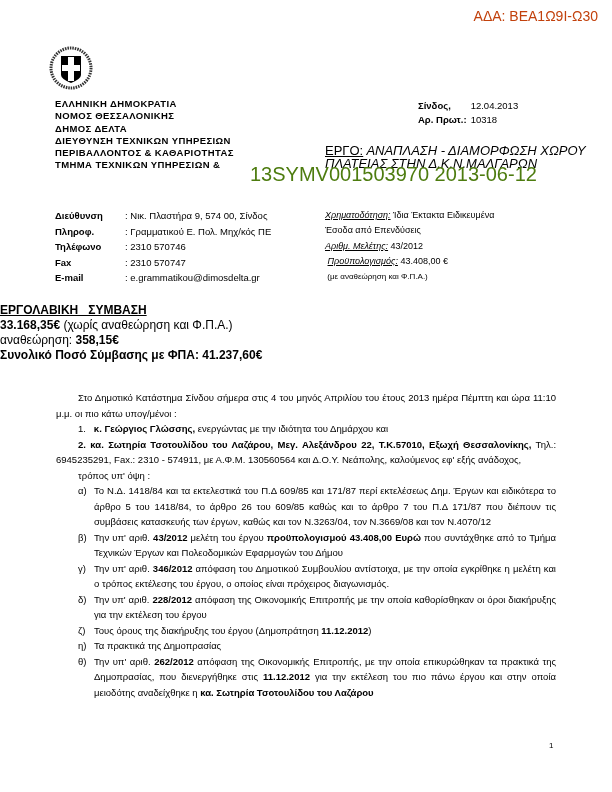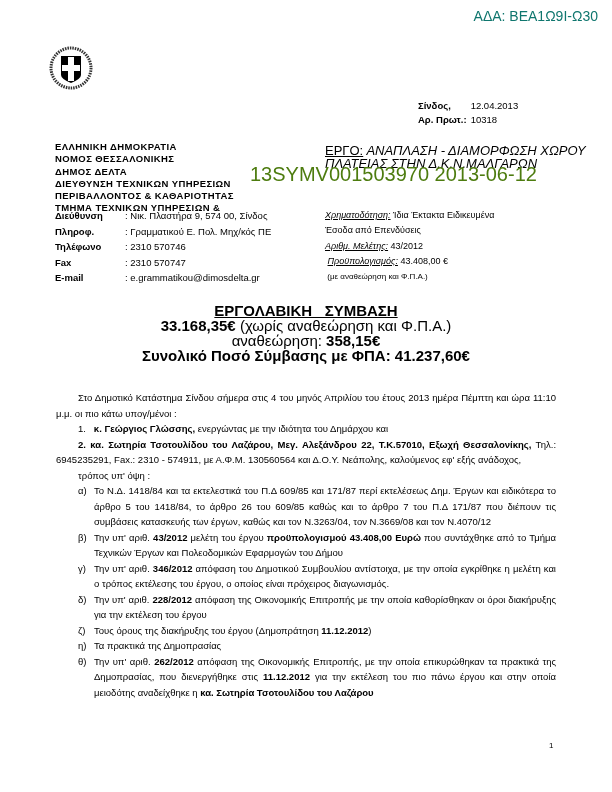--- a/index.html
+++ b/index.html
@@ -2,33 +2,33 @@
 <html><head>
 <meta charset="utf-8">
 <style>
   html, body { margin: 0; padding: 0; background: #ffffff; }
   body { width: 612px; height: 792px; position: relative; overflow: hidden;
          font-family: "Liberation Sans", sans-serif; color: #000; font-size: 9px; }
   .abs { position: absolute; white-space: nowrap; }
   .b { font-weight: bold; }
   .u { text-decoration: underline; }
   .i { font-style: italic; }
-  .ada { right: 14px; top: 8px; font-size: 14px; color: #0f766e; }
+  .ada { right: 14px; top: 8px; font-size: 14px; color: #c2410c; }
   .emblem { left: 48px; top: 45px; width: 46px; height: 46px; }
-  .hdr-left { left: 55px; top: 98px; font-size: 9.5px; font-weight: bold; line-height: 12.3px; letter-spacing: 0.4px; margin-top: 43px; }
+  .hdr-left { left: 55px; top: 98px; font-size: 9.5px; font-weight: bold; line-height: 12.3px; letter-spacing: 0.4px; }
   .hdr-left div { white-space: nowrap; }
   .watermark { left: 250px; top: 163px; font-size: 20px; color: #4d7c0f; letter-spacing: 0; }
   .contact { left: 55px; top: 208px; font-size: 9.5px; line-height: 15.5px; }
   .contact .row { display: flex; }
   .contact .lbl { width: 70px; font-weight: bold; }
   .right-col { left: 418px; top: 99px; font-size: 9.5px; line-height: 14px; }
   .right-col .lbl { font-weight: bold; display: inline-block; width: 50px; }
   .project { left: 325px; top: 144px; font-size: 13px; line-height: 13px; font-style: italic; }
   .funding { left: 325px; top: 208px; font-size: 9px; line-height: 15.3px; }
-  .center-block { left: 0; width: 612px; top: 303px; text-align: center; font-size: 15px; line-height: 15px; }
+  .center-block { left: 0; width: 612px; top: 303px; font-size: 12px; line-height: 15px; }
   .center-block div { white-space: nowrap; }
   .body-text { left: 56px; top: 390px; width: 500px; font-size: 9.5px; line-height: 15.5px; white-space: normal; }
   .body-text p { margin: 0; text-align: justify; }
   .ind { text-indent: 22px; }
   .list { margin: 0; padding: 0; }
   .li { display: flex; }
   .li .mk { width: 16px; flex: none; }
   .li .tx { flex: 1; text-align: justify; }
   .pnum { left: 549px; top: 741px; font-size: 8px; }
 </style>

